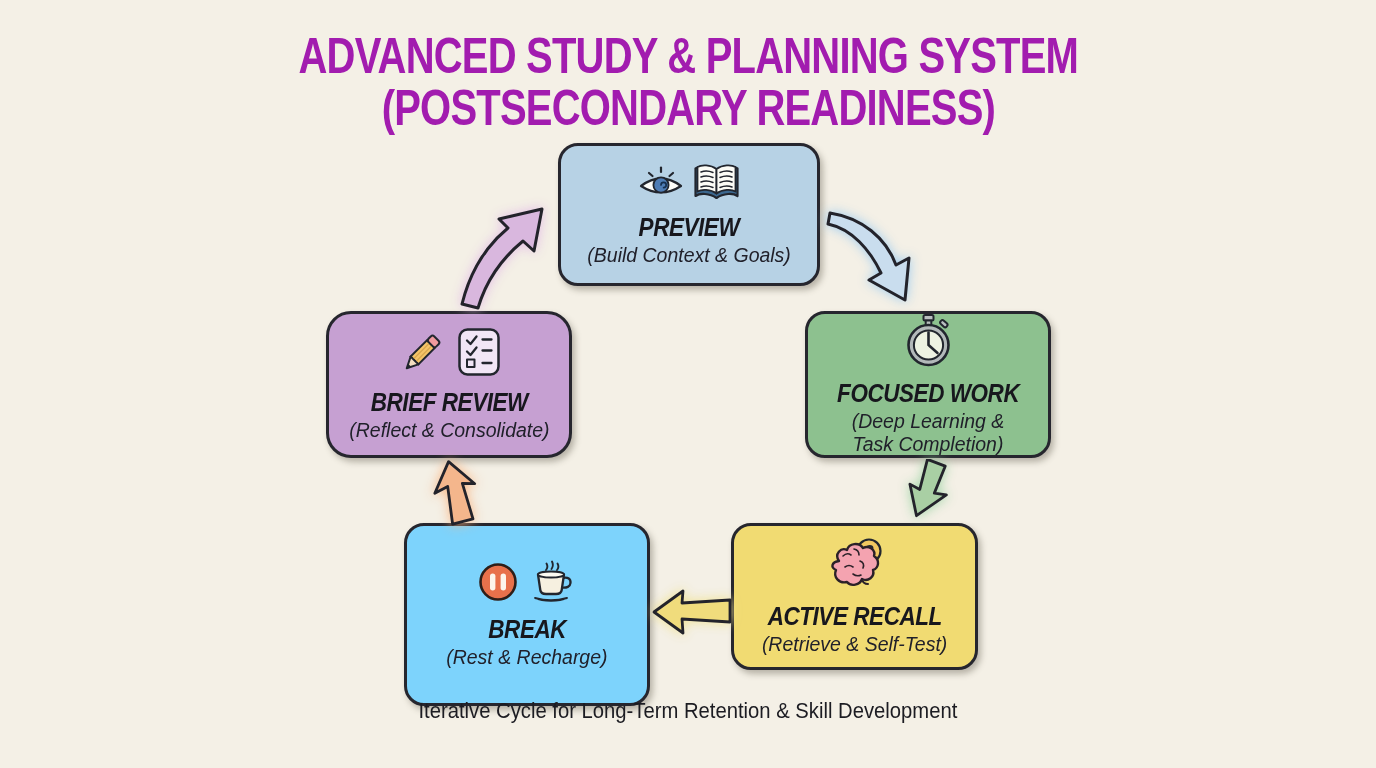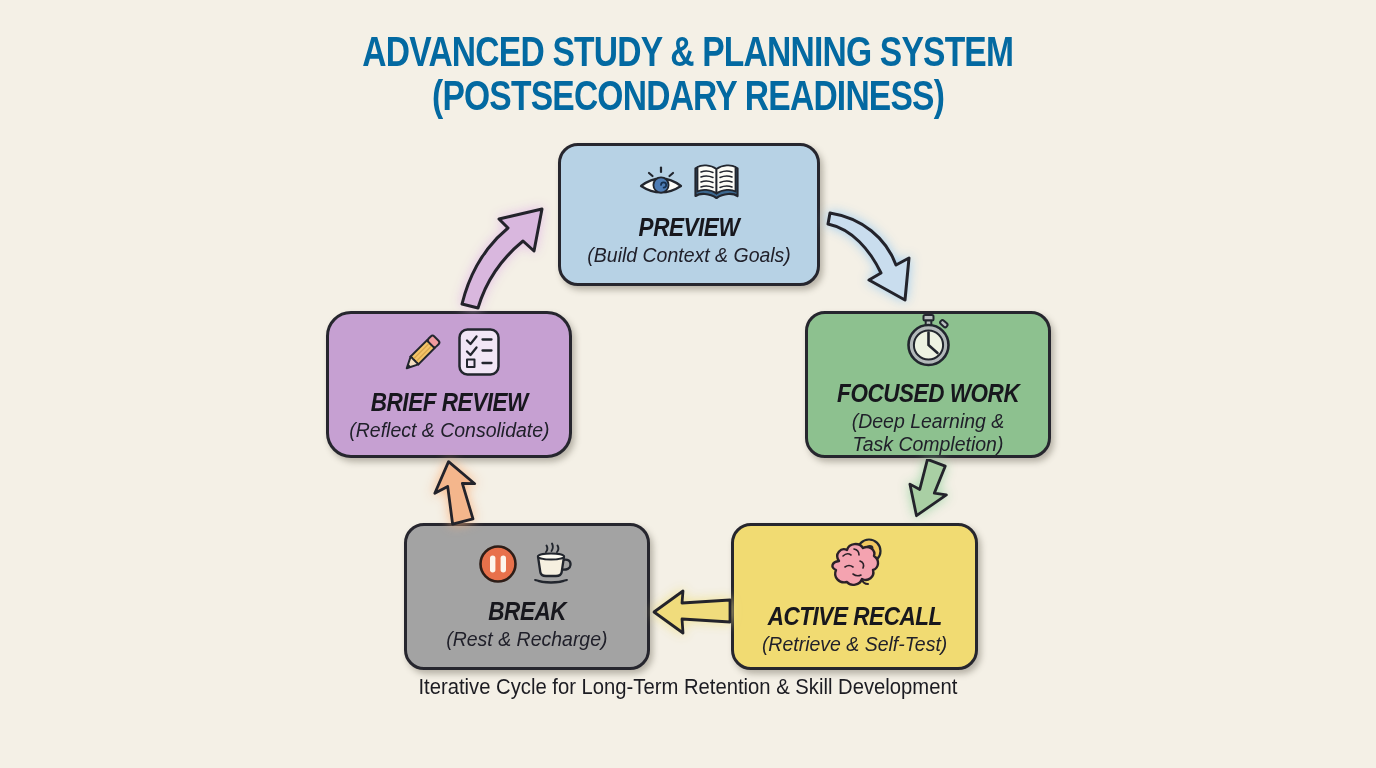--- a/index.html
+++ b/index.html
@@ -8,28 +8,28 @@
     background:#f4f0e6;
     font-family:"Liberation Sans", sans-serif;
     color:#15151a;
     position:relative;
   }
   .stage { position:absolute; inset:0; width:1376px; height:768px; }
 
   
   .main-title {
     position:absolute; top:30px; left:0; width:100%;
-    text-align:center; font-weight:bold; font-size:42px;
-    letter-spacing:-1px; line-height:1.04; color:#0369a1;
+    text-align:center; font-weight:bold; font-size:50px;
+    letter-spacing:-1px; line-height:1.04; color:#a21caf;
   }
   .main-title .tline { display:inline-block; transform:scaleX(0.80); transform-origin:center; white-space:nowrap; }
 
   
   .caption {
-    position:absolute; top:674px; left:0; width:100%;
+    position:absolute; top:698px; left:0; width:100%;
     text-align:center; font-size:22px; color:#1c1c22;
   }
   .caption .tline { display:inline-block; transform:scaleX(0.92); transform-origin:center; white-space:nowrap; }
 
   
   .node {
     position:absolute;
     border:3px solid #26262e;
     border-radius:20px;
     box-shadow:3px 4px 6px rgba(70,62,48,0.35);
@@ -43,21 +43,21 @@
     font-weight:bold; font-size:25px; letter-spacing:-0.5px;
     color:#17171d; transform:scaleX(0.90); transform-origin:center; white-space:nowrap;
   }
   .node-subtitle {
     font-size:20.5px; color:#20202a; line-height:1.12; margin-top:2px;
     transform:scaleX(0.95); transform-origin:center;
   }
   .node--preview      { left:558px; top:143px; width:262px; height:143px; background:#b7d2e5; }
   .node--focused      { left:805px; top:311px; width:246px; height:147px; background:#8dc18f; }
   .node--recall       { left:731px; top:523px; width:247px; height:147px; background:#f1db72; }
-  .node--break        { left:404px; top:523px; width:246px; height:147px; background:#a3a3a3; }
+  .node--break        { left:404px; top:523px; width:246px; height:183px; background:#7dd3fc; }
   .node--review       { left:326px; top:311px; width:246px; height:147px; background:#c6a0d2;border-radius:25px; }
   .node--focused .node-subtitle { max-width:182px; }
 
   
   .arrow { position:absolute; }
   .arrow--blue   { left:824px; top:208px; filter:drop-shadow(0 0 6px rgba(150,200,240,0.9)); }
   .arrow--green  { left:896px; top:459px; filter:drop-shadow(0 0 6px rgba(150,210,160,0.9)); }
   .arrow--yellow { left:651px; top:586px; filter:drop-shadow(0 0 6px rgba(240,225,140,0.95)); }
   .arrow--orange { left:426px; top:458px; filter:drop-shadow(0 0 6px rgba(250,180,130,0.95)); }
   .arrow--pink   { left:450px; top:200px; filter:drop-shadow(0 0 6px rgba(225,185,230,0.95)); }

